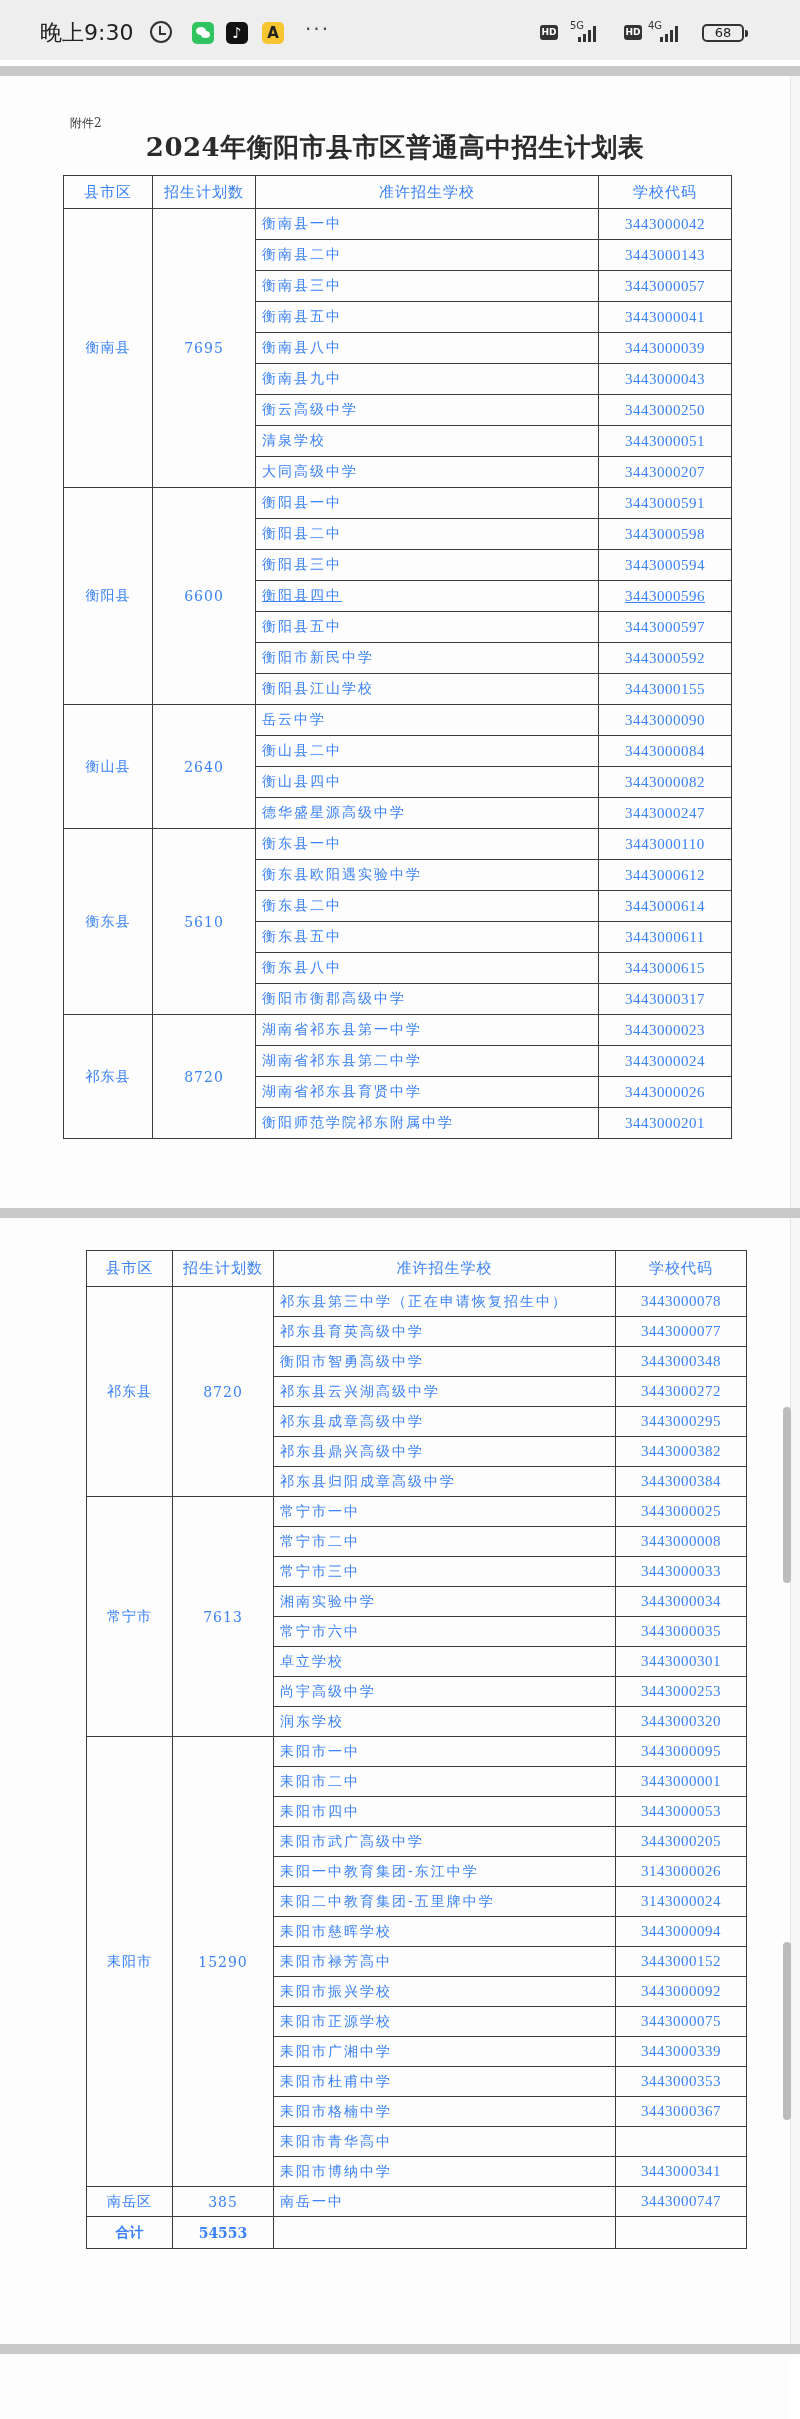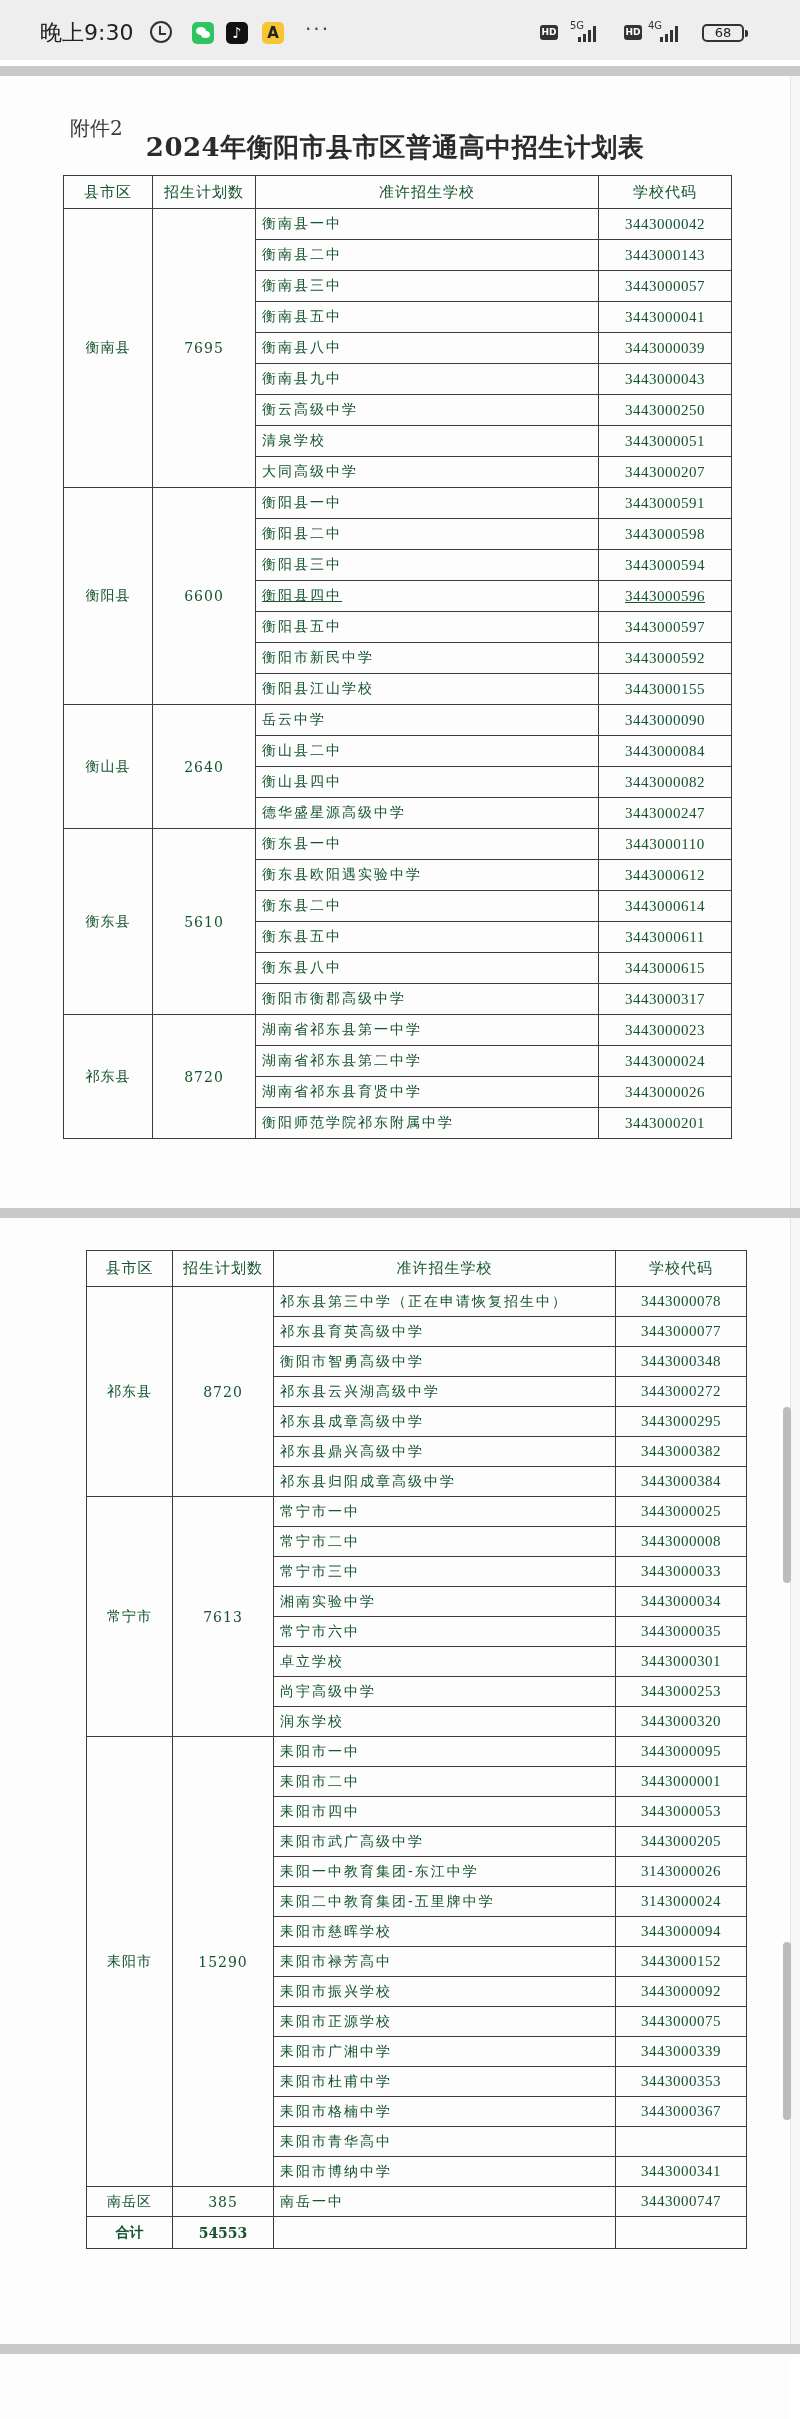--- a/index.html
+++ b/index.html
@@ -31,24 +31,24 @@
   .battery { position: absolute; left: 702px; top: 24px; width: 42px; height: 18px; border: 2px solid #333; border-radius: 5px; box-sizing: border-box; font-family: "DejaVu Sans", sans-serif; font-size: 13px; text-align: center; line-height: 14px; color: #222; }
   .battery::after { content: ""; position: absolute; right: -6px; top: 4px; width: 3px; height: 7px; background: #333; border-radius: 0 2px 2px 0; }
 
   .white-strip { position: absolute; left: 0; top: 60px; width: 800px; height: 6px; background: #fff; }
   .sep { position: absolute; left: 0; width: 800px; height: 10px; background: #c9c9c9; }
 
   .page { position: absolute; left: 0; width: 790px; background: #fdfdfd; }
   .scroll-edge { position: absolute; left: 790px; width: 10px; background: #f6f6f6; border-left: 1px solid #e6e6e6; }
   .thumb { position: absolute; left: 783px; width: 8px; background: #bcbcbc; border-radius: 4px; }
 
-  .annex { position: absolute; left: 70px; top: 115px; font-size: 20px; color: #3a3a3a; }
+  .annex { position: absolute; left: 70px; top: 115px; font-size: 12px; color: #3a3a3a; }
   .doc-title { position: absolute; left: 0; width: 790px; top: 130px; text-align: center; font-size: 26px; font-weight: bold; color: #2b2b2b; letter-spacing: 0.5px; }
 
-  table.plan { position: absolute; border-collapse: collapse; table-layout: fixed; font-size: 14px; color: #14532d; }
+  table.plan { position: absolute; border-collapse: collapse; table-layout: fixed; font-size: 14px; color: #3b82f6; }
   table.plan th, table.plan td { border: 1.5px solid #3c3c3c; padding: 0 6px; overflow: hidden; white-space: nowrap; }
   table.plan th { font-weight: normal; font-size: 15px; text-align: center; letter-spacing: 1px; }
   table.plan td.county, table.plan td.quota { text-align: center; vertical-align: middle; letter-spacing: 1px; }
   table.plan td.school { text-align: left; letter-spacing: 2px; }
   table.plan td.code { text-align: center; font-family: "Liberation Serif", "DejaVu Serif", serif; font-size: 15px; letter-spacing: 0.5px; }
   table.plan td.total { font-weight: bold; text-align: center; }
 </style>
 </head>
 <body>
 

